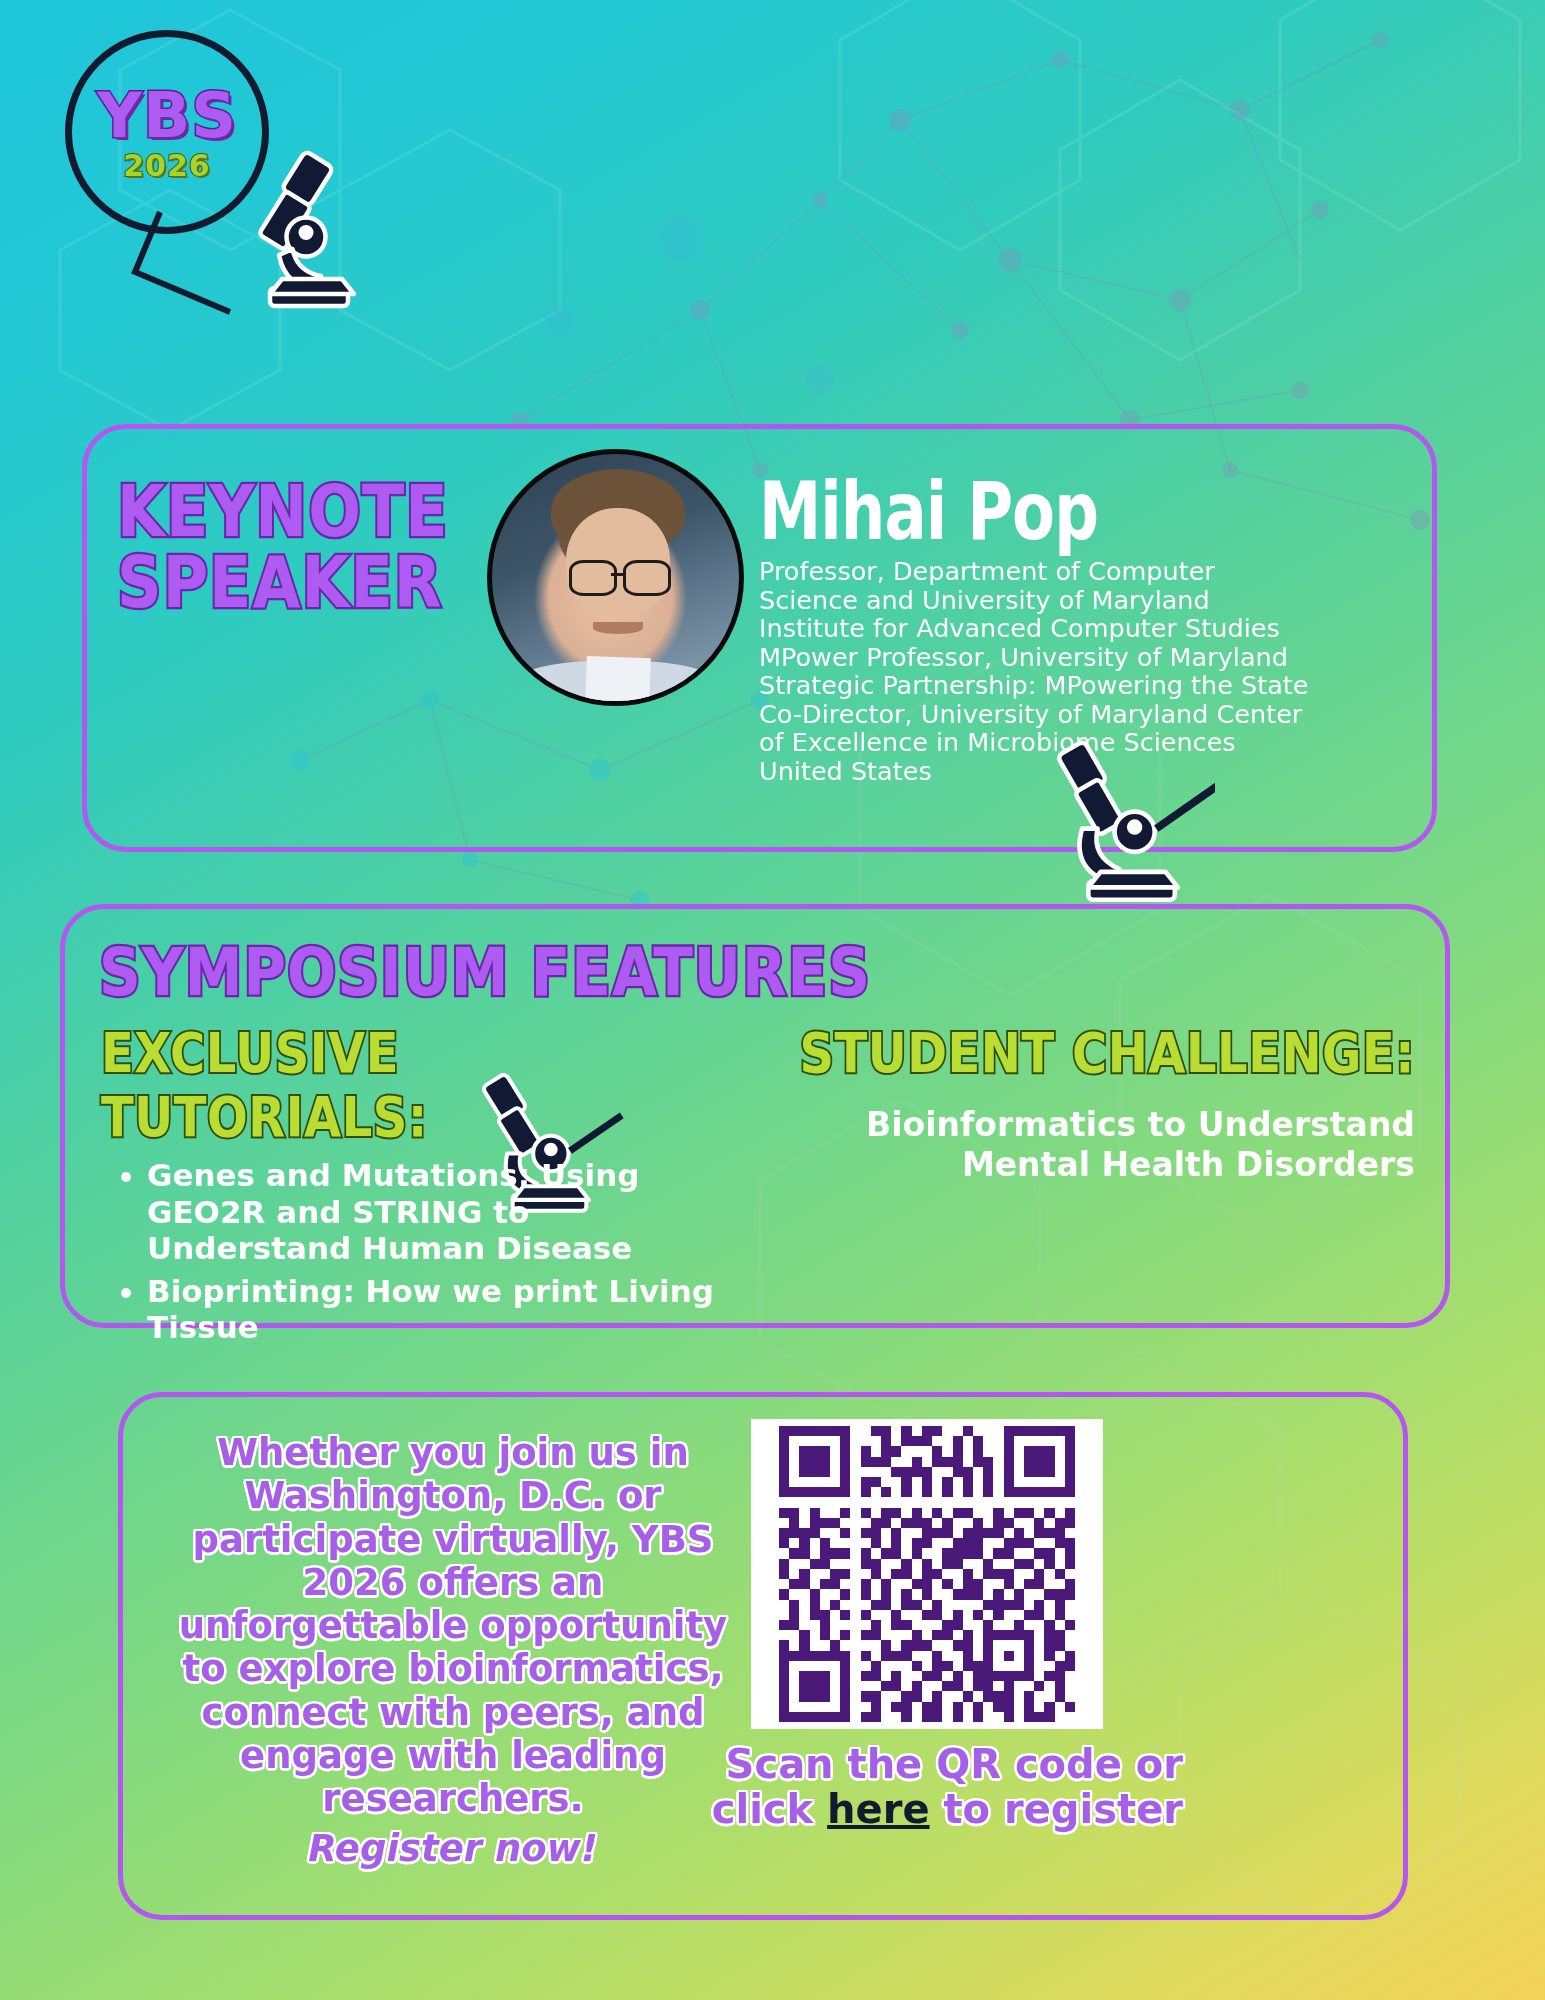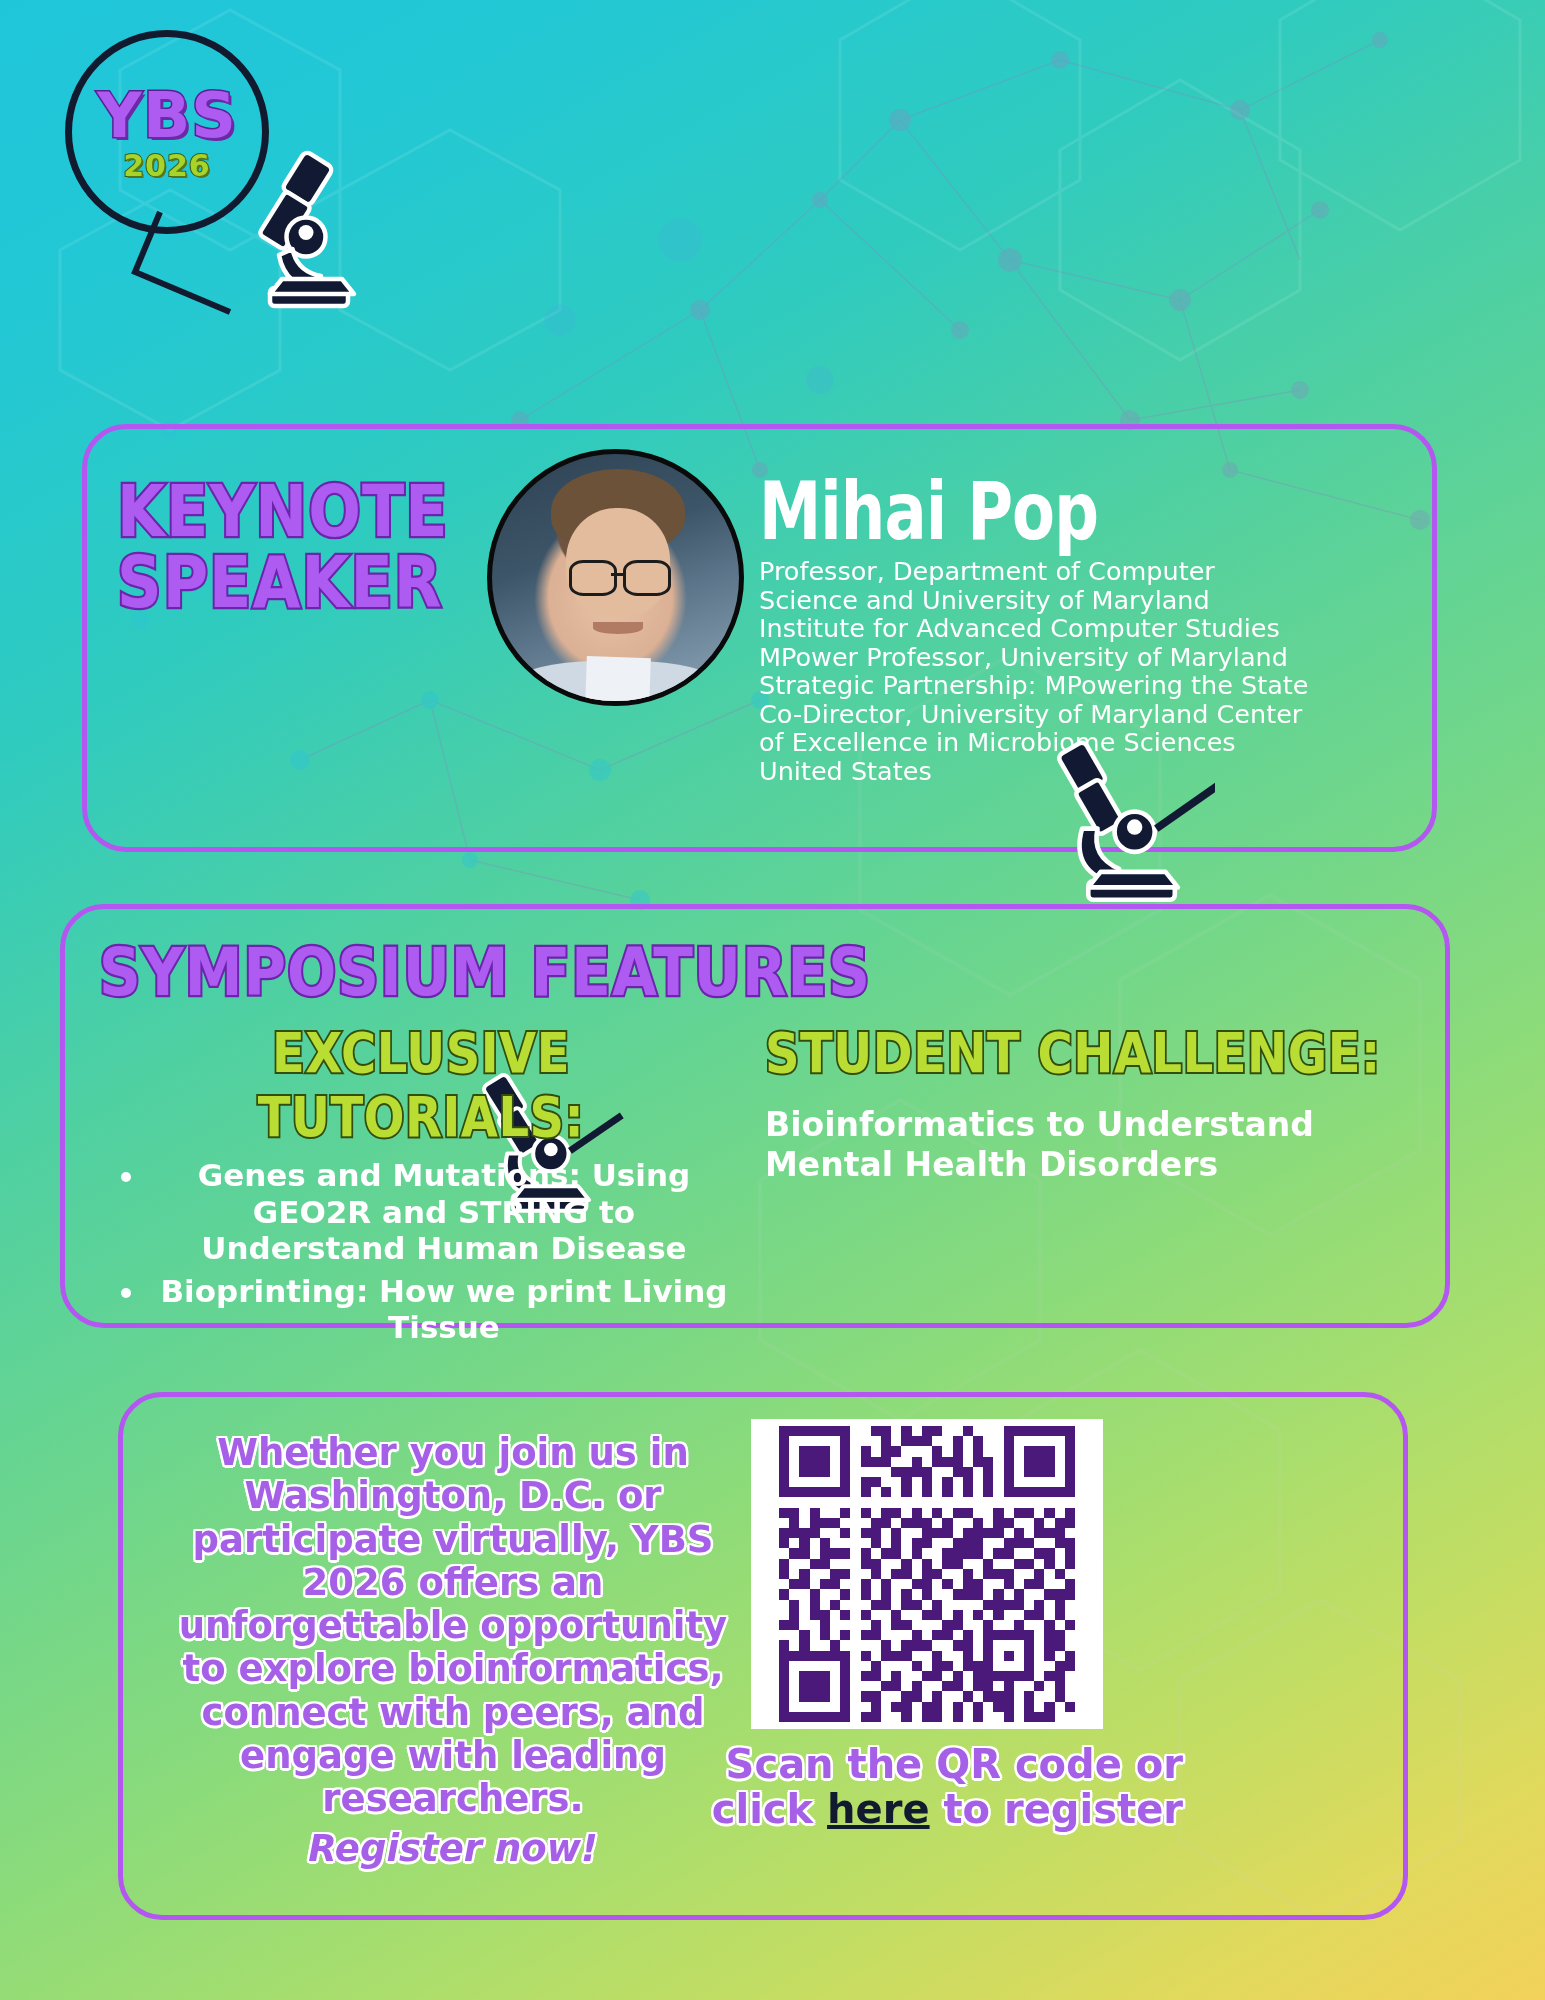--- a/index.html
+++ b/index.html
@@ -166,22 +166,22 @@
   }
   .col-head{
     font-family:"DejaVu Sans", sans-serif;
     font-weight:bold;font-size:48px;letter-spacing:.5px;
     color:#b9dd33;
     -webkit-text-stroke:3.5px #324d0c;
     paint-order:stroke fill;
     text-transform:uppercase;
     transform:scaleY(1.14);transform-origin:left top;
   }
-  #tutorials-col{position:absolute;left:36px;top:112px;width:640px;text-align:center;}
-  #challenge-col{position:absolute;left:700px;top:112px;width:650px;}
+  #tutorials-col{position:absolute;left:36px;top:112px;width:640px;}
+  #challenge-col{position:absolute;left:700px;top:112px;width:650px;text-align:right;}
   #tutorials-list{
     margin:24px 0 0 0;padding-left:46px;
     font-family:"DejaVu Sans", sans-serif;
     font-weight:bold;font-size:31px;line-height:1.18;color:#ffffff;
   }
   #tutorials-list li{margin-bottom:6px;}
   #challenge-text{
     margin-top:28px;
     font-family:"DejaVu Sans", sans-serif;
     font-weight:bold;font-size:33px;line-height:1.2;color:#ffffff;

